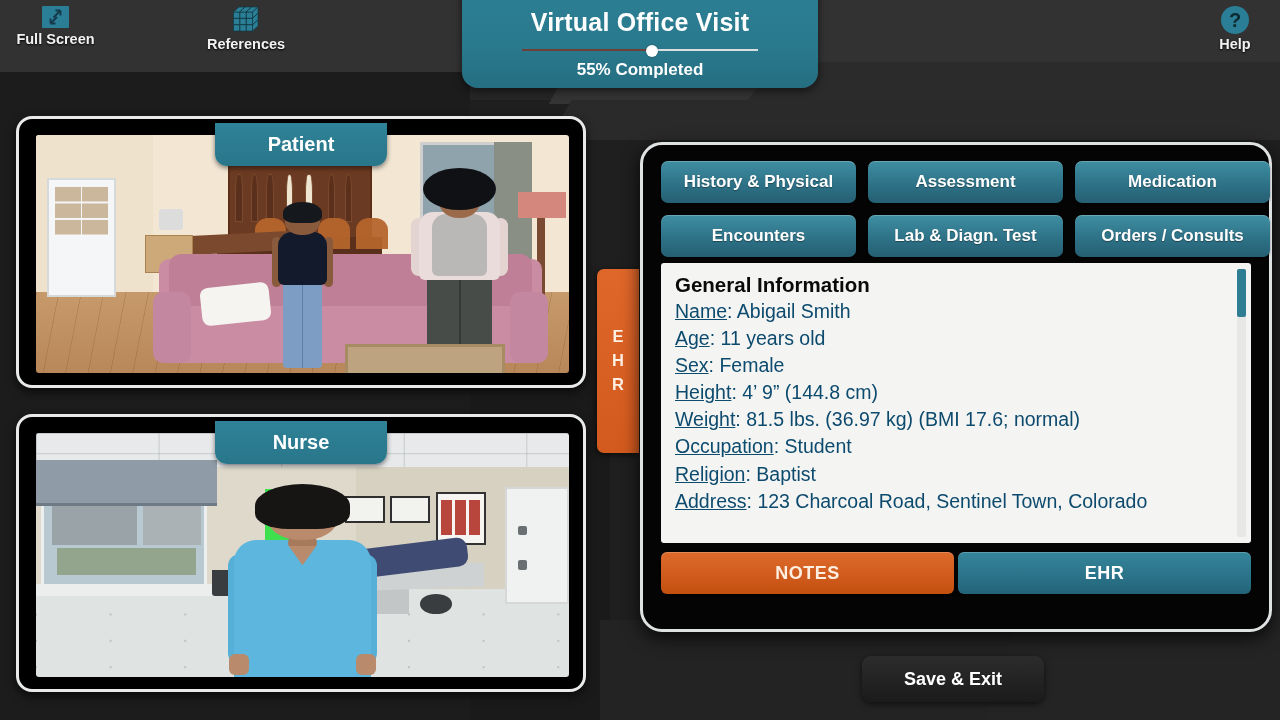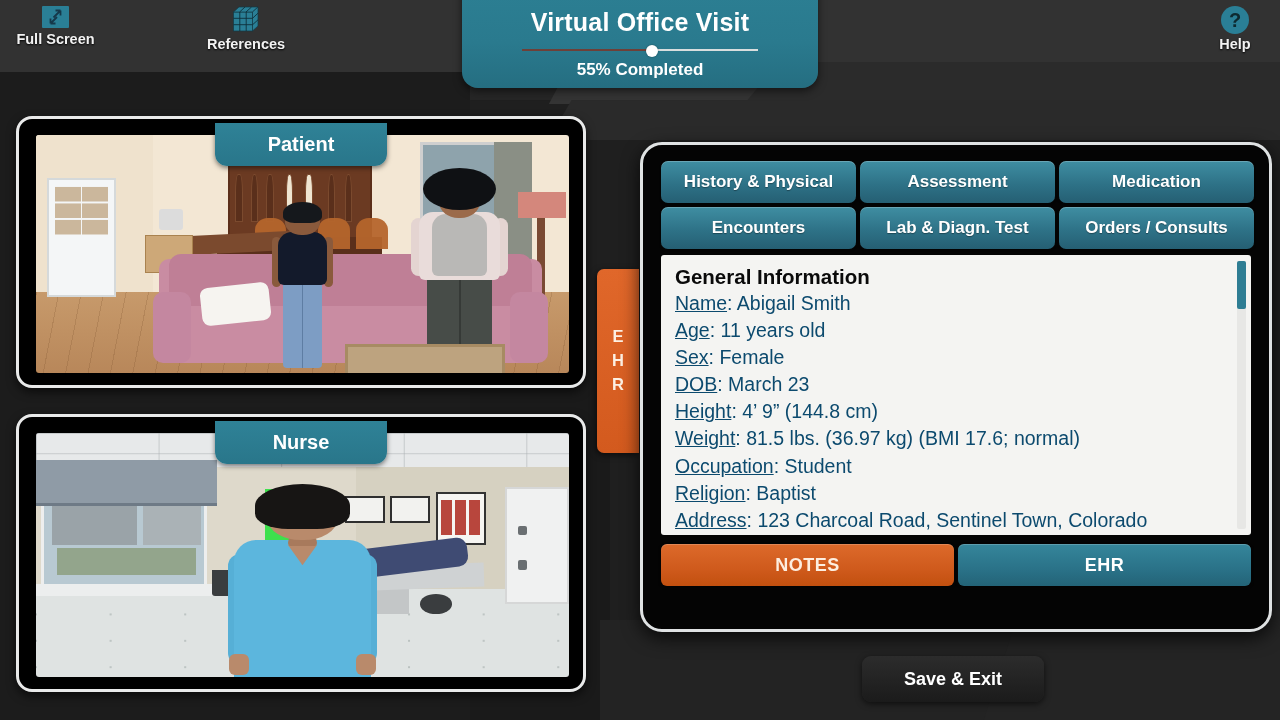--- a/index.html
+++ b/index.html
@@ -175,21 +175,21 @@
   #ehr-side-tab{position:absolute;left:597px;top:269px;width:42px;height:184px;z-index:18;
     background:linear-gradient(180deg,#e0672a 0%,#d35a1e 100%);
     border-radius:7px 0 0 7px;box-shadow:-1px 2px 6px rgba(0,0,0,.6);
     display:flex;flex-direction:column;align-items:center;justify-content:center;
     color:#fdf0e3;font-size:16.5px;font-weight:bold;line-height:1.45;}
 
   
   #ehr-panel{position:absolute;left:640px;top:142px;width:632px;height:490px;z-index:22;
     background:#040404;border:3px solid #dfe2e3;border-radius:22px;
     box-shadow:0 6px 18px rgba(0,0,0,.75);padding:16px 18px 16px 18px;}
-  .tabgrid{display:grid;grid-template-columns:195px 195px 195px;gap:4px;}
+  .tabgrid{display:grid;grid-template-columns:195px 195px 195px;gap:12px;}
   .ehr-tab{
     height:42px;border-radius:7px;color:#fff;font-size:17px;font-weight:bold;
     display:flex;align-items:center;justify-content:center;cursor:pointer;
     background:linear-gradient(180deg,#3f8ea2 0%,#2e7287 55%,#255f73 100%);
     box-shadow:inset 0 1px 0 rgba(255,255,255,.22),0 1px 2px rgba(0,0,0,.5);
     text-shadow:0 1px 1px rgba(0,0,0,.35);white-space:nowrap;
   }
   .ehr-content{margin-top:6px;height:280px;background:#f4f4f2;border-radius:3px;
     padding:10px 14px 6px 14px;position:relative;overflow:hidden;}
   .ehr-content h3{font-size:20.5px;color:#0a0a0a;font-weight:bold;margin-bottom:1px;}
@@ -403,23 +403,20 @@
     <div class="ehr-line">
       <span class="k">Name</span><span>: Abigail Smith</span>
     </div>
     <div class="ehr-line">
       <span class="k">Age</span><span>: 11 years old</span>
     </div>
     <div class="ehr-line">
       <span class="k">Sex</span><span>: Female</span>
     </div>
     <div class="ehr-line">
-      <span class="k">DOB</span><span>: March 23</span>
-    </div>
-    <div class="ehr-line">
       <span class="k">Height</span><span>: 4’ 9”  (144.8 cm)</span>
     </div>
     <div class="ehr-line">
       <span class="k">Weight</span><span>: 81.5 lbs. (36.97 kg) (BMI 17.6; normal)</span>
     </div>
     <div class="ehr-line">
       <span class="k">Occupation</span><span>: Student</span>
     </div>
     <div class="ehr-line">
       <span class="k">Religion</span><span>: Baptist</span>

